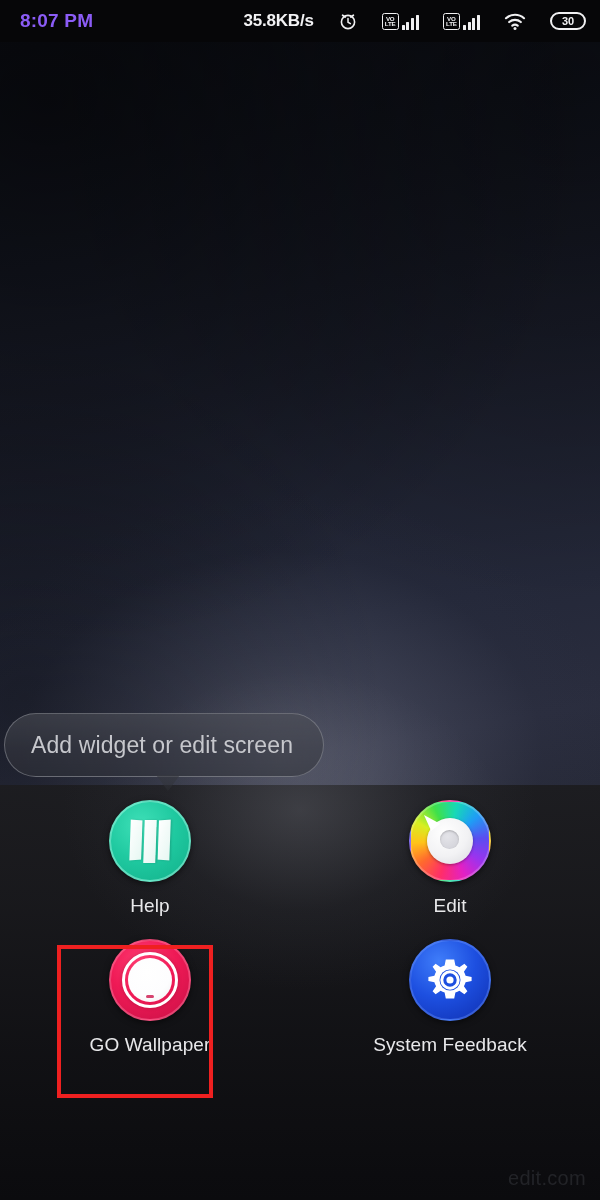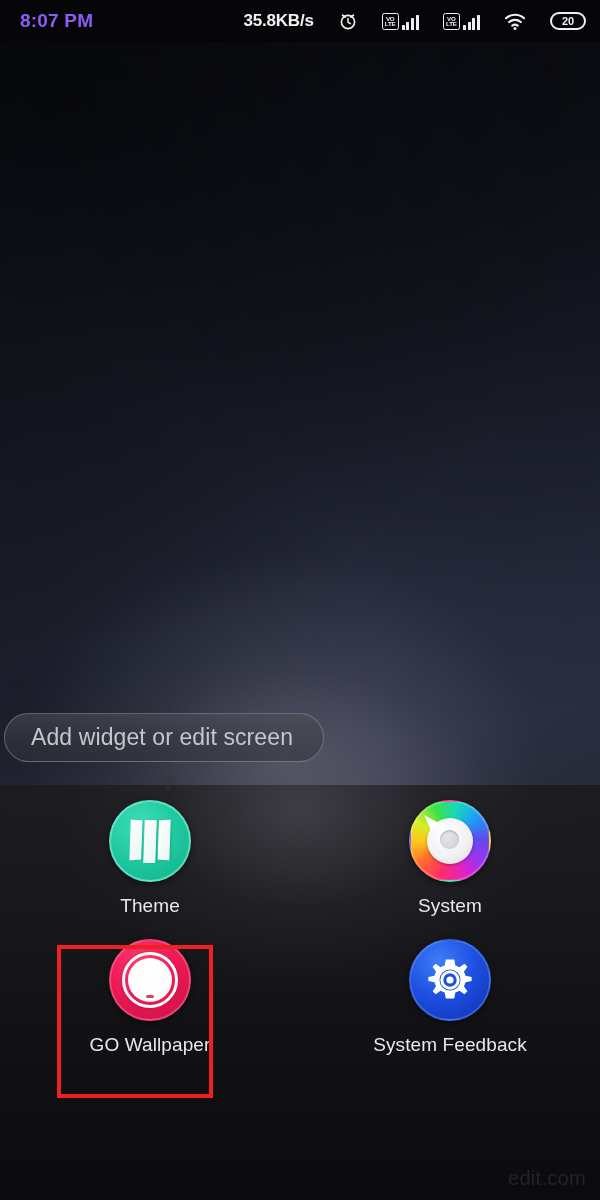--- a/index.html
+++ b/index.html
@@ -95,21 +95,21 @@
       linear-gradient(to bottom, rgba(28,28,31,0.93) 0%, rgba(24,24,27,0.95) 28%, rgba(17,17,20,0.97) 62%, rgba(11,11,14,1) 100%);
     z-index:20;
   }
 
   
   .bubble-wrap {
     position:absolute; left:4px; top:713px;
     z-index:30;
   }
   .bubble {
-    width:320px; height:49px;
+    width:320px; height:64px;
     border:1px solid rgba(150,152,160,0.52);
     border-radius:32px;
     background:linear-gradient(to bottom, rgba(78,80,88,0.58) 0%, rgba(58,60,68,0.55) 55%, rgba(48,50,57,0.55) 100%);
     display:flex; align-items:center;
     padding-left:26px;
   }
   .bubble-text {
     color:#c6c7cc; font-size:23px; letter-spacing:0.1px;
   }
   .bubble-tail {
@@ -377,21 +377,21 @@
       <div class="sb-ico">
         <svg width="22" height="19" viewBox="0 0 22 19">
           <path d="M2 6.2 A13.5 13.5 0 0 1 20 6.2" fill="none" stroke="#f0f0f2" stroke-width="2.2" stroke-linecap="round"></path>
           <path d="M5.2 10 A9 9 0 0 1 16.8 10" fill="none" stroke="#f0f0f2" stroke-width="2.2" stroke-linecap="round"></path>
           <path d="M8.3 13.6 A4.6 4.6 0 0 1 13.7 13.6" fill="none" stroke="#f0f0f2" stroke-width="2.2" stroke-linecap="round"></path>
           <circle cx="11" cy="16.6" r="1.5" fill="#f0f0f2"></circle>
         </svg>
       </div>
 
       <div class="battery">
-        <span>20</span>
+        <span>30</span>
       </div>
     </div>
   </div>
 
   <div class="panel"></div>
 
   <div class="bubble-wrap">
     <div class="bubble">
       <div class="bubble-text">Add widget or edit screen</div>
     </div>
@@ -403,33 +403,33 @@
     <div class="grid-row row1">
 
       <div class="cell">
         <div class="icon-circle ic-edit">
           <div class="pages">
               <i></i>
               <i></i>
               <i></i>
             </div>
         </div>
-        <div class="cell-label">Theme</div>
+        <div class="cell-label">Help</div>
       </div>
 
 
       <div class="cell">
         <div class="icon-circle ic-theme">
           <div class="palette">
             <div class="pal-body"></div>
             <div class="pal-hole"></div>
             <div class="pal-spout"></div>
           </div>
         </div>
-        <div class="cell-label">System</div>
+        <div class="cell-label">Edit</div>
       </div>
 
     </div>
 
     <div class="grid-row row2">
 
       <div class="cell">
         <div class="icon-circle ic-go">
           <div class="ring">
             <div class="knob">

